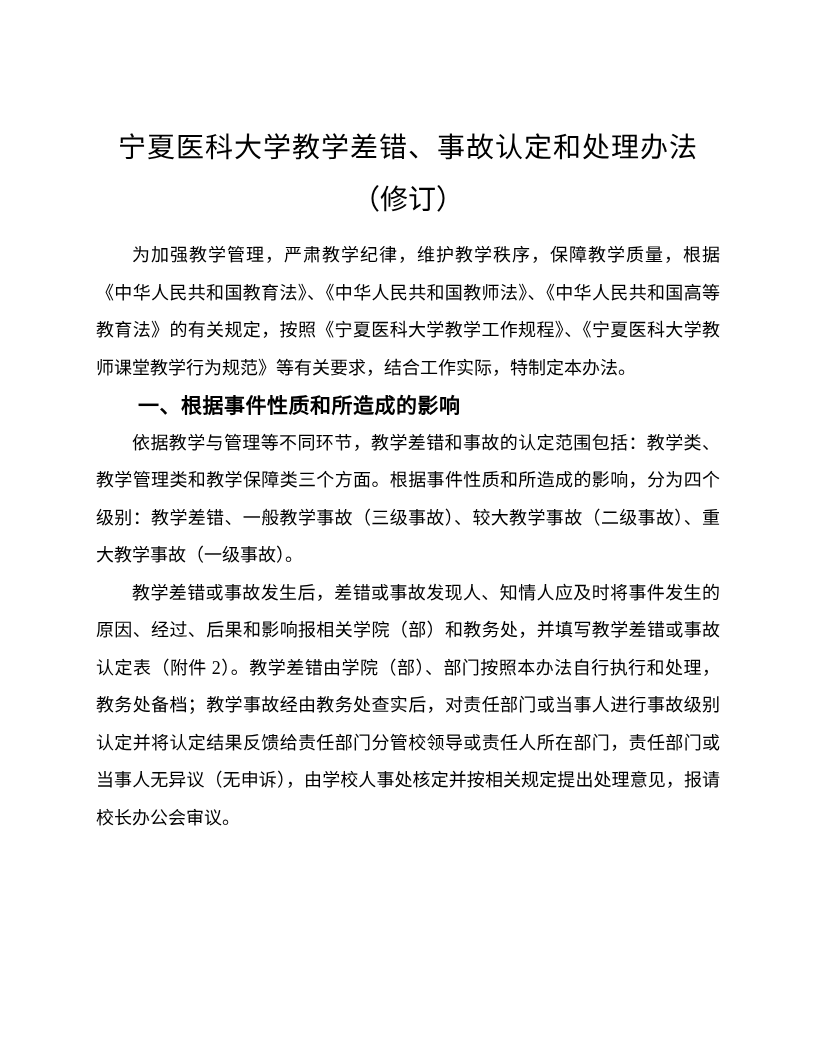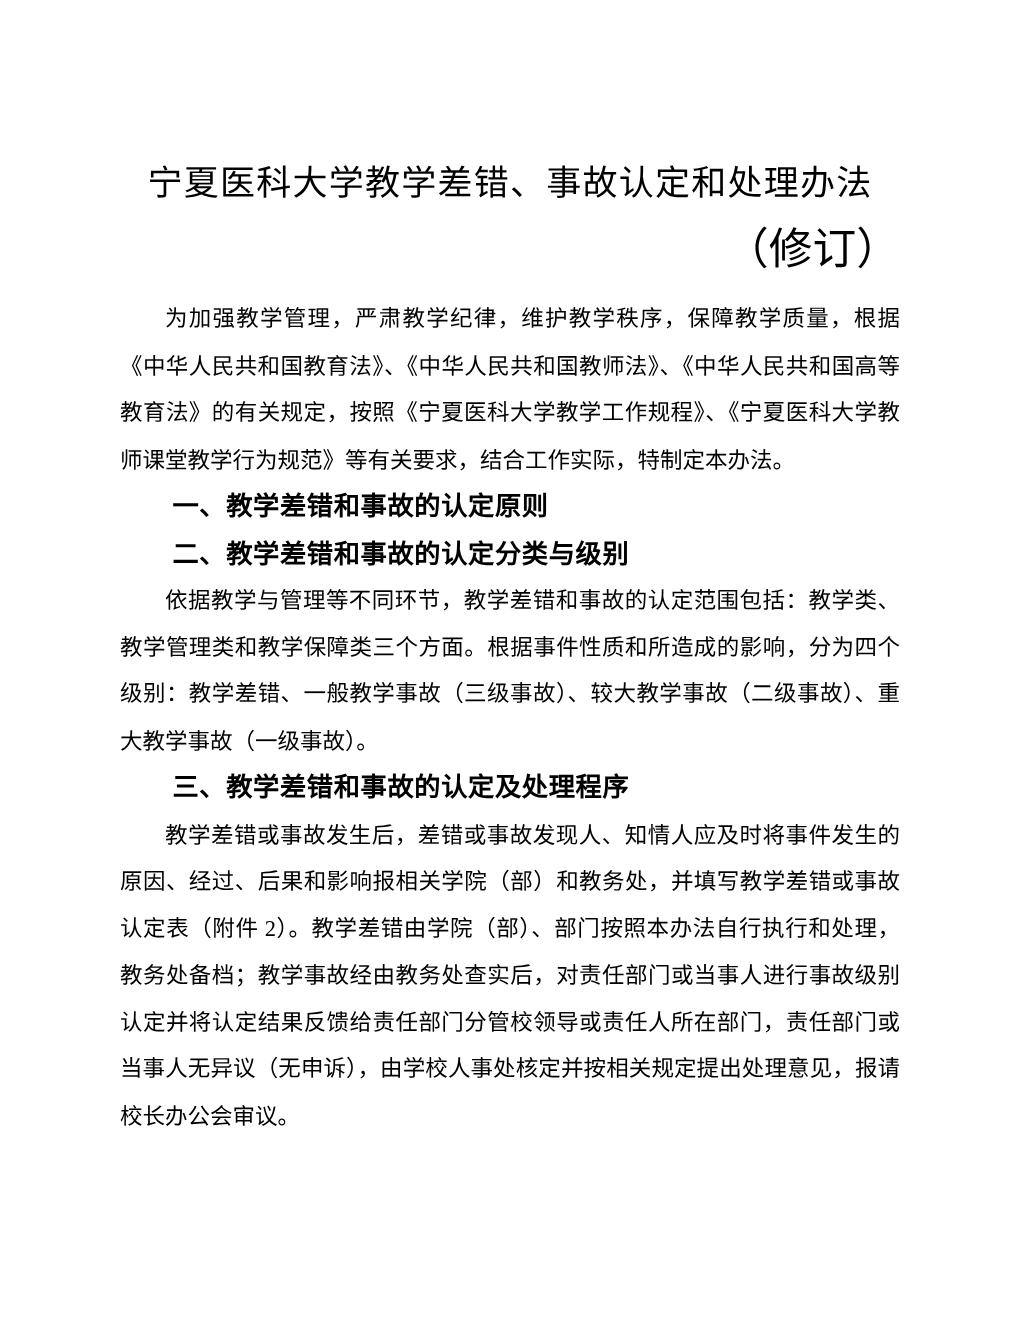--- a/index.html
+++ b/index.html
@@ -22,24 +22,24 @@
   .doc-title {
     margin: 0;
     font-size: 28px;
     font-weight: 400;
     line-height: 52px;
     text-align: center;
     letter-spacing: 1px;
   }
   .doc-subtitle {
     margin: 0 0 11px 0;
-    font-size: 35px;
+    font-size: 28px;
     font-weight: 400;
     line-height: 52px;
-    text-align: right;
+    text-align: center;
   }
   .para {
     margin: 0;
     font-size: 18px;
     line-height: 37.5px;
     text-align: justify;
     text-justify: inter-ideograph;
     text-indent: 2em;
     word-break: break-all;
   }
@@ -55,23 +55,21 @@
 </style>
 </head>
 <body>
 
 <div class="page">
   <h1 class="doc-title">宁夏医科大学教学差错、事故认定和处理办法</h1>
   <div class="doc-subtitle">（修订）</div>
 
   <p class="para">为加强教学管理，严肃教学纪律，维护教学秩序，保障教学质量，根据《中华人民共和国教育法》、《中华人民共和国教师法》、《中华人民共和国高等教育法》的有关规定，按照《宁夏医科大学教学工作规程》、《宁夏医科大学教师课堂教学行为规范》等有关要求，结合工作实际，特制定本办法。</p>
 
-  <h2 class="heading">一、教学差错和事故的认定原则</h2>
+  <h2 class="heading">一、根据事件性质和所造成的影响</h2>
 
 
-  <h2 class="heading">二、教学差错和事故的认定分类与级别</h2>
 
   <p class="para">依据教学与管理等不同环节，教学差错和事故的认定范围包括：教学类、教学管理类和教学保障类三个方面。根据事件性质和所造成的影响，分为四个级别：教学差错、一般教学事故（三级事故）、较大教学事故（二级事故）、重大教学事故（一级事故）。</p>
 
-  <h2 class="heading">三、教学差错和事故的认定及处理程序</h2>
 
   <p class="para">教学差错或事故发生后，差错或事故发现人、知情人应及时将事件发生的原因、经过、后果和影响报相关学院（部）和教务处，并填写教学差错或事故认定表（附件 2）。教学差错由学院（部）、部门按照本办法自行执行和处理，教务处备档；教学事故经由教务处查实后，对责任部门或当事人进行事故级别认定并将认定结果反馈给责任部门分管校领导或责任人所在部门，责任部门或当事人无异议（无申诉），由学校人事处核定并按相关规定提出处理意见，报请校长办公会审议。</p>
 </div>
 
 </body></html>

